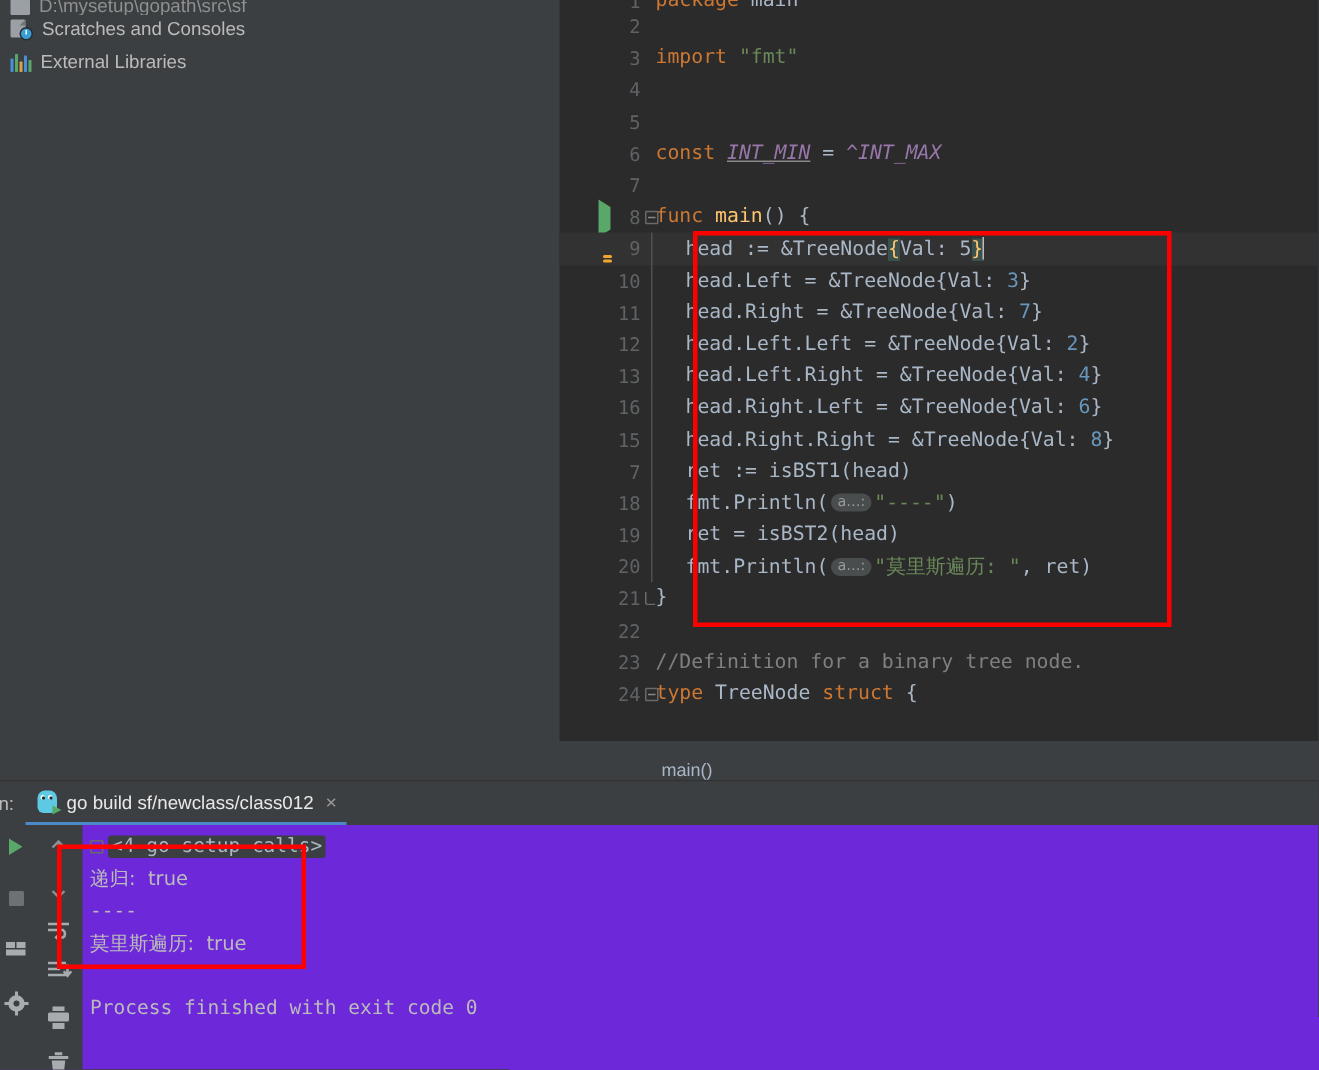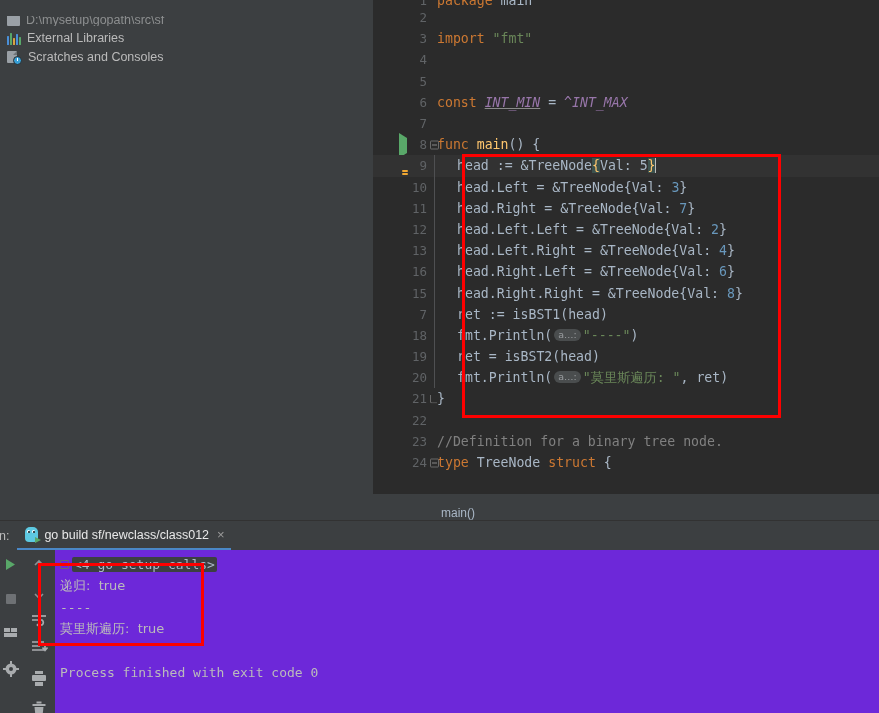--- a/index.html
+++ b/index.html
@@ -7,21 +7,21 @@
     width: 879px; height: 713px;
     overflow: hidden;
     background: #3c3f41;
     font-family: "Liberation Sans", sans-serif;
     -webkit-font-smoothing: antialiased;
   }
   #root { position: relative; width: 879px; height: 713px; }
 
   
   .sidebar {
-    position: absolute; left: 0; top: 16px; width: 373px; height: 521px;
+    position: absolute; left: 0; top: 0; width: 373px; height: 521px;
     background: #3c3f41;
     overflow: hidden;
   }
   .tree-row {
     display: flex; align-items: center; gap: 6px;
     height: 19px; padding-left: 7px;
     font-size: 12.5px; color: #bbbbbb;
     white-space: nowrap;
   }
   .tree-row.clipped { height: 10px; align-items: flex-end; color: #8d8f90; overflow: hidden; }
@@ -222,37 +222,37 @@
 <body>
 
 <div id="root">
 
   <div class="sidebar">
     <div class="tree-row clipped">
       <span class="folder-ico"></span>
       <span class="tree-label">D:\mysetup\gopath\src\sf</span>
     </div>
 
+    <div class="tree-row">
+      <span class="ico ico-scratch">
+        <span class="scratch-page"></span>
+        <span class="scratch-clock"></span>
+      </span>
+      <span class="tree-label">Scratches and Consoles</span>
+    </div>
+
     <div class="tree-row" style="margin-top:3px;">
       <span class="ico ico-extlib">
         <i style="left:0;  height:9px;  background:#4a90d9;"></i>
         <i style="left:3px;height:12px; background:#59a869;"></i>
         <i style="left:6px;height:7px;  background:#d9a343;"></i>
         <i style="left:9px;height:11px; background:#4a90d9;"></i>
         <i style="left:12px;height:8px; background:#59a869;"></i>
       </span>
       <span class="tree-label">External Libraries</span>
-    </div>
-
-    <div class="tree-row">
-      <span class="ico ico-scratch">
-        <span class="scratch-page"></span>
-        <span class="scratch-clock"></span>
-      </span>
-      <span class="tree-label">Scratches and Consoles</span>
     </div>
   </div>
 
   <div class="editor">
 
     <div class="code-line" style="height:14px;margin-top:-7px;">
       <span class="gutter">1</span>
       <span class="code-text"><span class="kw">package</span> <span class="id">main</span></span>
     </div>
 

